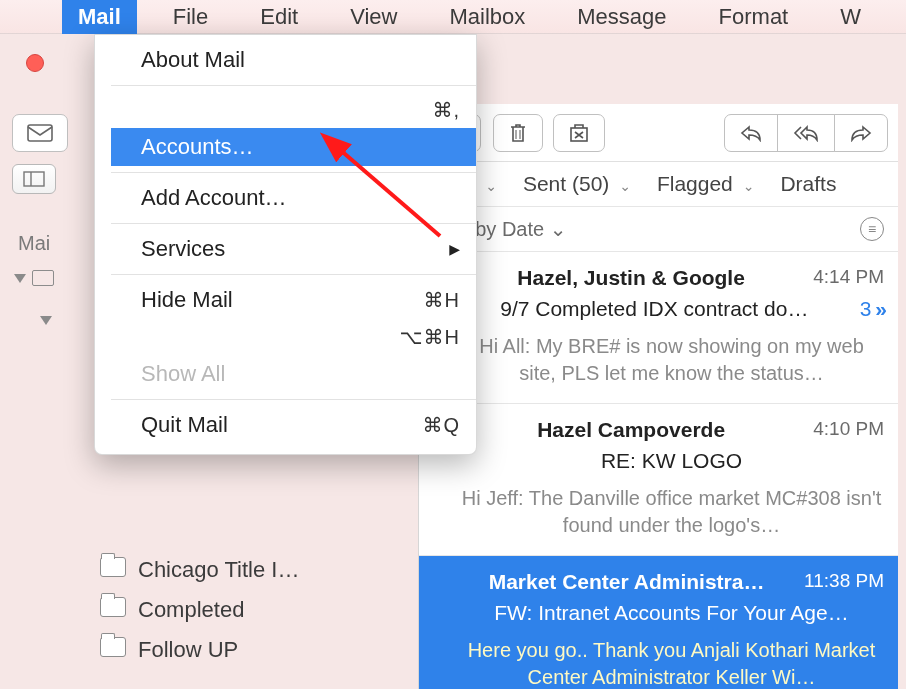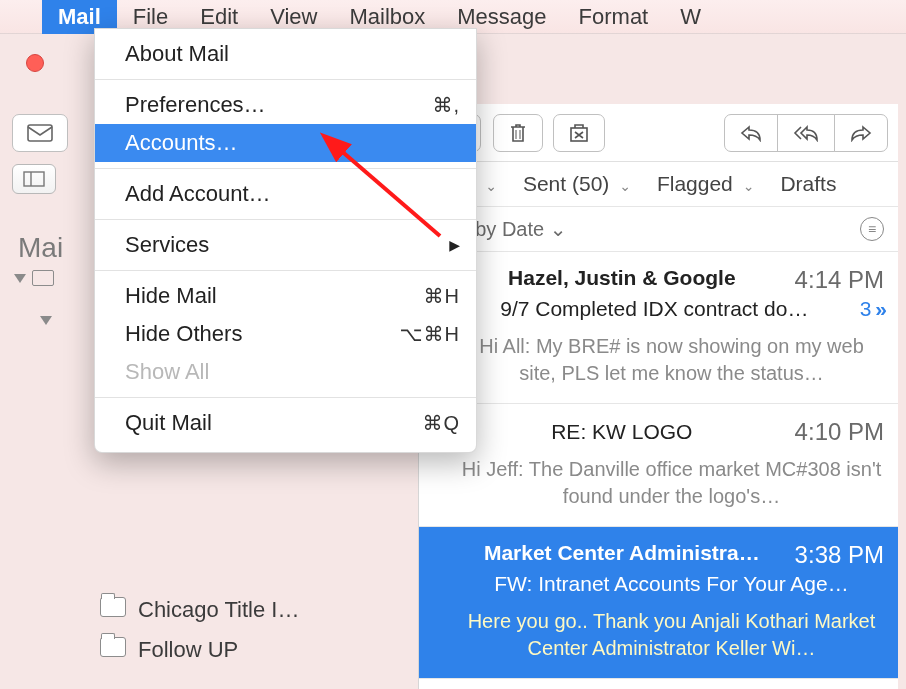--- a/index.html
+++ b/index.html
@@ -17,20 +17,21 @@
   
   .menubar {
     height: 34px;
     background: linear-gradient(#fceeee, #f9e5e4);
     display: flex;
     align-items: center;
     padding-left: 18px;
     border-bottom: 1px solid rgba(0,0,0,0.1);
     font-size: 22px;
     color: #3b3b3b;
+    gap: 20px;
   }
   .apple {
     font-size: 24px;
     color: #2b2b2b;
     margin-right: 24px;
   }
   .menubar .mi { padding: 4px 16px; }
   .menubar .mi.active {
     background: #2f82ea;
     color: #fff;
@@ -93,21 +94,21 @@
     color:#555;
     display:inline-flex;
     align-items:center;
     justify-content:center;
   }
 
   .mailboxes-title {
     position:absolute;
     top: 198px;
     left: 18px;
-    font-size: 28px;
+    font-size: 20px;
     color:#7a7a7a;
   }
 
   .sidebar-list {
     position:absolute;
     top: 236px;
     left: 14px;
     width: 400px;
   }
   .disclosure {
@@ -202,44 +203,44 @@
     border-bottom:1px solid #e6e6e6;
     position:relative;
   }
   .msg .unread-dot {
     position:absolute;left:12px;top:20px;width:13px;height:13px;border-radius:50%;background:#2f82ea;
   }
   .msg .clip {
     position:absolute;left:12px;top:44px;color:#8a8a8a;font-size:18px;
   }
   .msg .from { font-weight:700;font-size:21px;color:#222; display:inline-block; max-width:310px; overflow:hidden; text-overflow:ellipsis; white-space:nowrap; }
-  .msg .time { float:right;color:#6a6a6a;font-size:24px;margin-left:10px; }
+  .msg .time { float:right;color:#6a6a6a;font-size:19px;margin-left:10px; }
   .msg .subject { font-size:21px;color:#222;margin-top:2px; display:flex; align-items:center; }
   .msg .subject .txt { flex:1; overflow:hidden; text-overflow:ellipsis; white-space:nowrap; }
   .msg .thread-count { color:#2f82ea; margin-left:10px; }
   .msg .chev { color:#2f82ea; margin-left:4px; font-weight:700; letter-spacing:-3px; }
   .msg .preview { color:#8a8a8a;font-size:20px;margin-top:12px; line-height:1.35; max-height:2.7em; overflow:hidden; }
 
   .msg.sel {
     background:#2f82ea;color:#fff;
   }
   .msg.sel .from,.msg.sel .subject,.msg.sel .time { color:#fff; }
   .msg.sel .preview { color:#fef9c3; }
 
   
   .dropdown {
     position:absolute;
-    top: 28px;
+    top: 34px;
     left: 94px;
     width: 383px;
     background:#fff;
     border:1px solid rgba(0,0,0,0.15);
     border-radius:0 0 8px 8px;
     box-shadow: 0 10px 30px rgba(0,0,0,0.28);
-    padding:6px 0 10px 0;
+    padding:6px 0 10px 16px;
     z-index:50;
     font-size:22px;
     color:#222;
   }
   .dd-item {
     display:flex;
     align-items:center;
     padding:6px 16px 6px 30px;
   }
   .dd-item .shortcut {
@@ -318,20 +319,24 @@
     </div>
   </div>
 
   <div class="folders">
     <div class="folder-row">
       <span class="folder-icon"></span>
       <span>Chicago Title I…</span>
     </div>
     <div class="folder-row">
       <span class="folder-icon"></span>
+      <span>Completed</span>
+    </div>
+    <div class="folder-row">
+      <span class="folder-icon"></span>
       <span>Follow UP</span>
     </div>
   </div>
 
   <div class="right">
     <div class="right-toolbar">
       <div class="btngroup">
         <span class="tb-btn">
           <svg width="22" height="20">
               <rect x="2" y="2" width="18" height="5" fill="none" stroke="#555" stroke-width="1.6"></rect>
@@ -396,67 +401,66 @@
       <div class="subject">
         <span class="txt">9/7 Completed IDX contract do…</span>
         <span class="thread-count">3</span>
         <span class="chev">»</span>
       </div>
       <div class="preview">Hi All: My BRE# is now showing on my web site, PLS let me know the status…</div>
     </div>
 
     <div class="msg">
       <span class="clip" style="top:20px">📎</span>
+      <span class="from">Hazel Campoverde</span>
       <span class="time">4:10 PM</span>
       <div class="subject">
         <span class="txt">RE: KW LOGO</span>
       </div>
       <div class="preview">Hi Jeff: The Danville office market MC#308 isn't found under the logo's…</div>
     </div>
 
     <div class="msg sel">
       <span class="from">Market Center Administra…</span>
-      <span class="time">3:38 PM</span>
+      <span class="time">11:38 PM</span>
       <div class="subject">
         <span class="txt">FW: Intranet Accounts For Your Age…</span>
       </div>
       <div class="preview">Here you go.. Thank you Anjali Kothari Market Center Administrator Keller Wi…</div>
     </div>
 
   </div>
 </div>
 
 <div class="dropdown">
   <div class="dd-item">
     <span>About Mail</span>
   </div>
   <div class="dd-sep"></div>
   <div class="dd-item">
-    <span>Preferences…</span>
     <span class="shortcut">⌘,</span>
   </div>
   <div class="dd-item hl">
     <span>Accounts…</span>
   </div>
   <div class="dd-sep"></div>
   <div class="dd-item">
     <span>Add Account…</span>
   </div>
   <div class="dd-sep"></div>
   <div class="dd-item">
     <span>Services</span>
     <span class="submenu-arrow">▶</span>
   </div>
   <div class="dd-sep"></div>
   <div class="dd-item">
     <span>Hide Mail</span>
     <span class="shortcut">⌘H</span>
   </div>
   <div class="dd-item">
-    <span>Hide Others</span>
     <span class="shortcut">⌥⌘H</span>
   </div>
   <div class="dd-item disabled">
     <span>Show All</span>
   </div>
   <div class="dd-sep"></div>
   <div class="dd-item">
     <span>Quit Mail</span>
     <span class="shortcut">⌘Q</span>
   </div>

